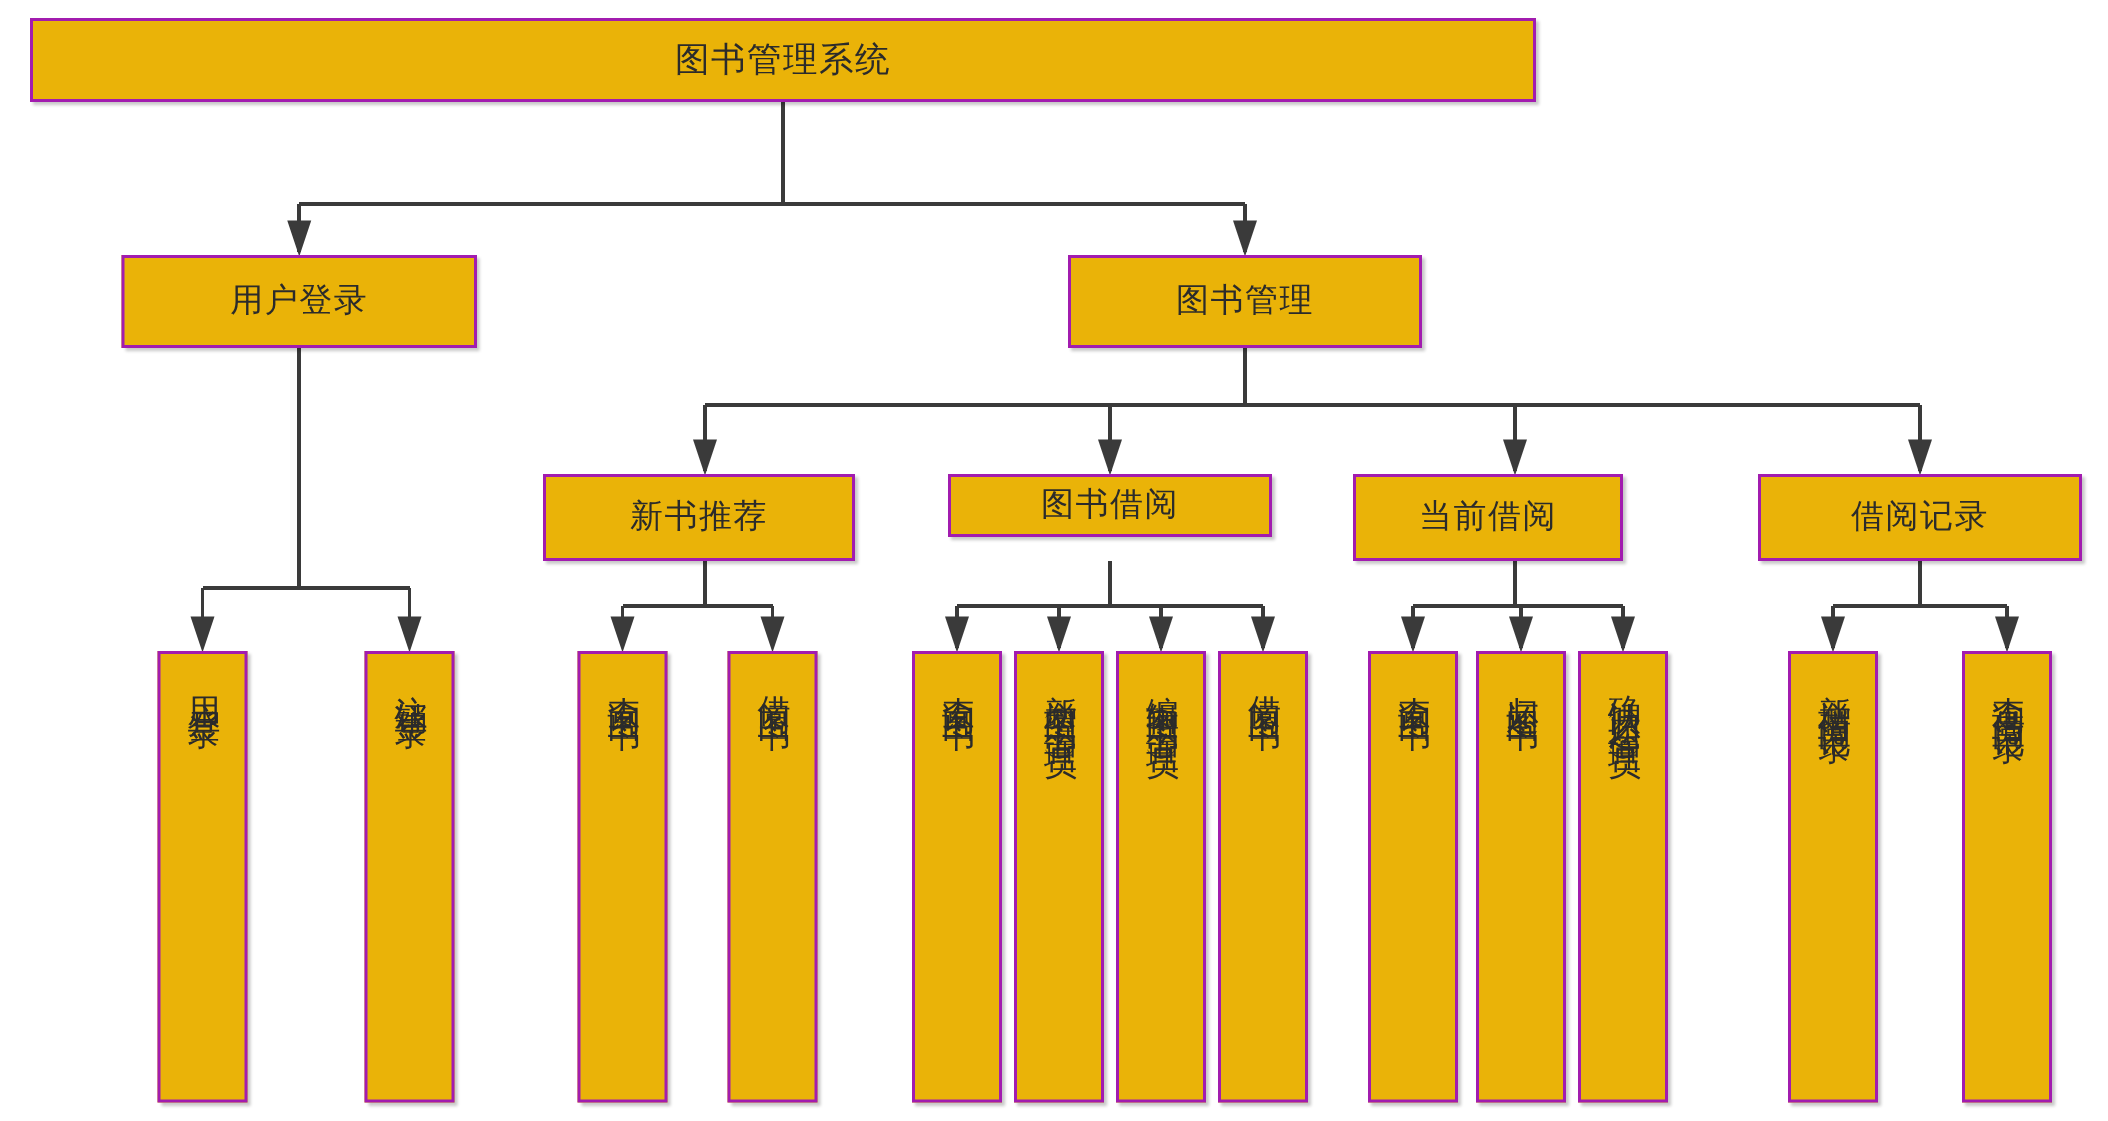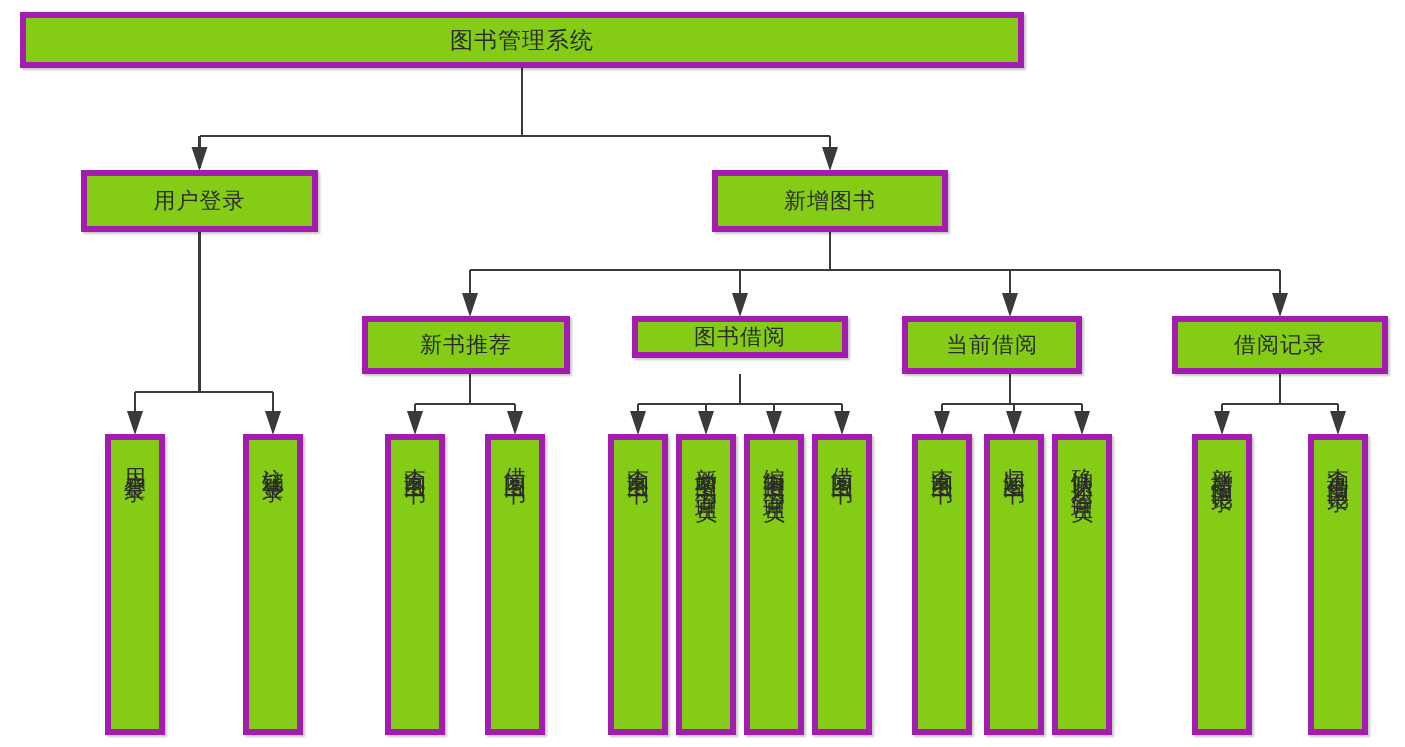--- a/index.html
+++ b/index.html
@@ -5,22 +5,22 @@
   html,body{margin:0;padding:0;background:#ffffff;}
   body{
     width:1405px;height:747px;
     font-family:"DejaVu Sans","Liberation Sans",sans-serif;
     overflow:hidden;position:relative;
   }
   #diagram-root{position:absolute;left:0;top:0;width:1405px;height:747px;}
   .node-box{
     position:absolute;
     box-sizing:border-box;
-    background:#84cc16;
-    border:6px solid #a21caf;
+    background:#eab308;
+    border:2px solid #a21caf;
     box-shadow:2px 2px 2px rgba(0,0,0,0.22);
     display:flex;align-items:center;justify-content:center;
   }
   .node-label{
     color:#2b2b2b;
     letter-spacing:1px;
     text-align:center;
     white-space:nowrap;
     line-height:1.15;
   }
@@ -105,21 +105,21 @@
       <path d="M 1330 411 L 1346 411 L 1338 435 Z" fill="#3a3a3a"></path>
     </svg>
   <div id="node-layer">
       <div class="node-box lvl0" style="left: 20px; top: 12px; width: 1004px; height: 56px;">
         <span class="node-label">图书管理系统</span>
       </div>
       <div class="node-box lvl1" style="left: 81px; top: 170px; width: 237px; height: 62px;">
         <span class="node-label">用户登录</span>
       </div>
       <div class="node-box lvl1" style="left: 712px; top: 170px; width: 236px; height: 62px;">
-        <span class="node-label">新增图书</span>
+        <span class="node-label">图书管理</span>
       </div>
       <div class="node-box lvl2" style="left: 362px; top: 316px; width: 208px; height: 58px;">
         <span class="node-label">新书推荐</span>
       </div>
       <div class="node-box lvl2" style="left: 632px; top: 316px; width: 216px; height: 42px; align-items: center;">
         <span class="node-label">图书借阅</span>
       </div>
       <div class="node-box lvl2" style="left: 902px; top: 316px; width: 180px; height: 58px;">
         <span class="node-label">当前借阅</span>
       </div>

